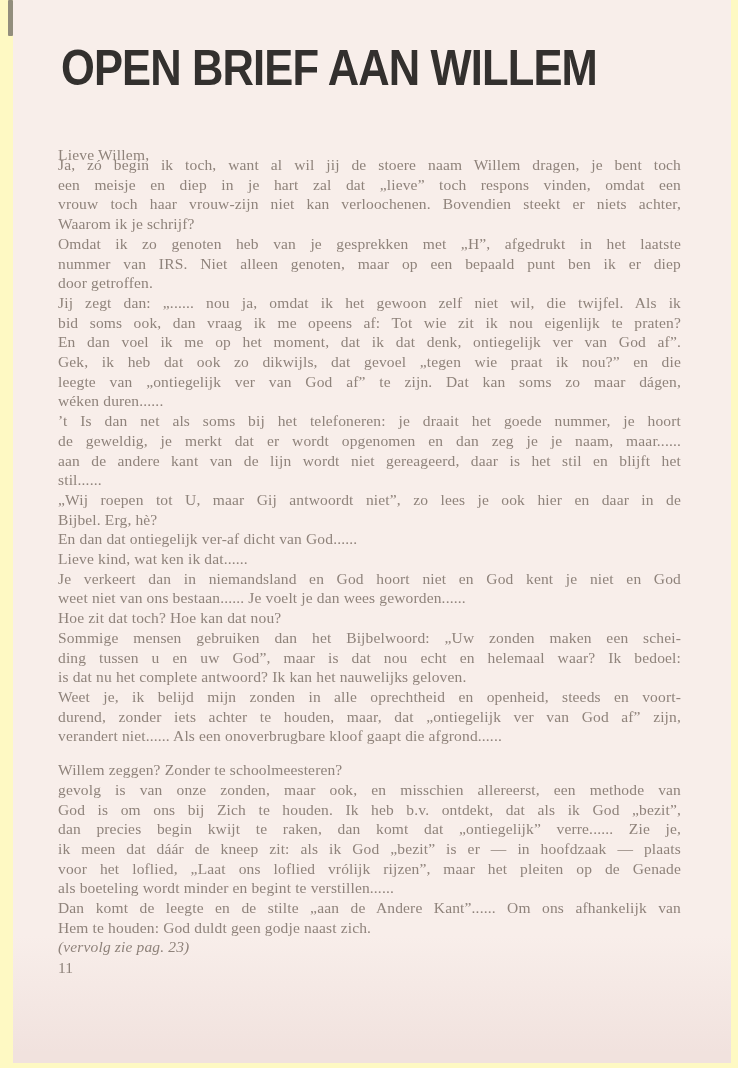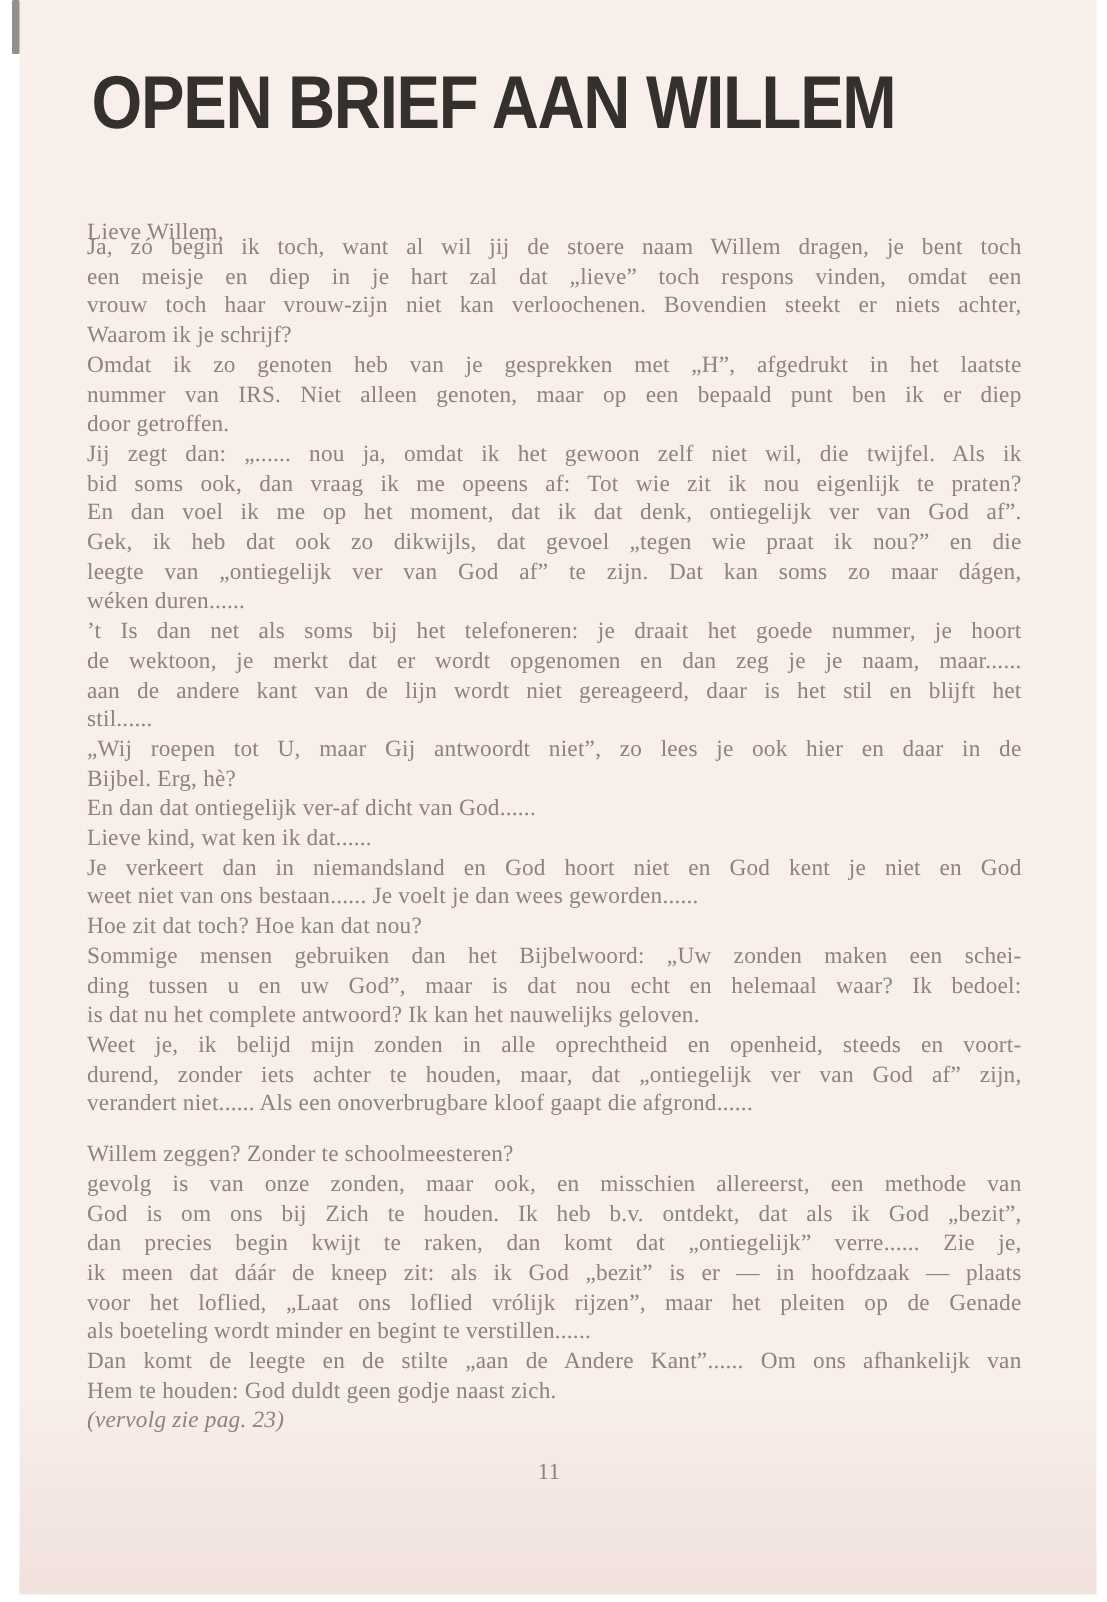--- a/index.html
+++ b/index.html
@@ -1,18 +1,18 @@
 <!DOCTYPE html>
 <html style="--paper: #f8eeea; --ink: #8f837b; --title-ink: #33302e;"><head>
 <meta charset="utf-8">
 <style>
   html,body { margin:0; padding:0; background:#e8e4e0; }
   .scan {
     position:relative; width:738px; height:1068px;
-    background:#ffffff; overflow:hidden;
+    background:#fef9c3; overflow:hidden;
     font-family:"Liberation Serif", serif;
   }
   .paper {
     position:absolute; left:13px; top:0; right:7px; bottom:5px;
     background:linear-gradient(180deg, var(--paper,#f8eeea) 0%, var(--paper,#f8eeea) 88%, #f1e2de 99%);
   }
   .sliver {
     position:absolute; left:8px; top:0; width:5px; height:36px;
     background:#6e6966; opacity:.75; border-radius:1px;
   }
@@ -31,21 +31,21 @@
   .body {
     position:absolute; left:58px; top:155px; width:623px;
     font-size:15.5px; line-height:19.7px;
     color:var(--ink,#8f837b); letter-spacing:.15px;
   }
   .para-block + .para-block { margin-top:14px; }
   .line { text-align:left; }
   .line.just { text-align:justify; text-align-last:justify; }
   .closing { display:flex; justify-content:space-between;flex-direction:column; }
   .closing .note { font-style:italic; }
-  .pagenum { text-align:center; padding-right:7px; margin-top:15px; color:var(--ink,#8f837b); }
+  .pagenum { text-align:left; padding-right:7px; margin-top:1px; color:var(--ink,#8f837b); }
 </style>
 </head>
 <body>
 
 <div class="scan">
   <div class="paper"></div>
   <div class="sliver"></div>
 
   <h1 class="title">OPEN BRIEF AAN WILLEM</h1>
 
@@ -61,21 +61,21 @@
           <div class="line just">Omdat ik zo genoten heb van je gesprekken met „H”, afgedrukt in het laatste</div>
           <div class="line just">nummer van IRS. Niet alleen genoten, maar op een bepaald punt ben ik er diep</div>
           <div class="line">door getroffen.</div>
           <div class="line just">Jij zegt dan: „...... nou ja, omdat ik het gewoon zelf niet wil, die twijfel. Als ik</div>
           <div class="line just">bid soms ook, dan vraag ik me opeens af: Tot wie zit ik nou eigenlijk te praten?</div>
           <div class="line just">En dan voel ik me op het moment, dat ik dat denk, ontiegelijk ver van God af”.</div>
           <div class="line just">Gek, ik heb dat ook zo dikwijls, dat gevoel „tegen wie praat ik nou?” en die</div>
           <div class="line just">leegte van „ontiegelijk ver van God af” te zijn. Dat kan soms zo maar dágen,</div>
           <div class="line">wéken duren......</div>
           <div class="line just">’t Is dan net als soms bij het telefoneren: je draait het goede nummer, je hoort</div>
-          <div class="line just">de wektoon, je merkt dat er wordt opgenomen en dan zeg je je naam, maar......</div>
+          <div class="line just">de geweldig, je merkt dat er wordt opgenomen en dan zeg je je naam, maar......</div>
           <div class="line just">aan de andere kant van de lijn wordt niet gereageerd, daar is het stil en blijft het</div>
           <div class="line">stil......</div>
           <div class="line just">„Wij roepen tot U, maar Gij antwoordt niet”, zo lees je ook hier en daar in de</div>
           <div class="line">Bijbel. Erg, hè?</div>
           <div class="line">En dan dat ontiegelijk ver-af dicht van God......</div>
           <div class="line">Lieve kind, wat ken ik dat......</div>
           <div class="line just">Je verkeert dan in niemandsland en God hoort niet en God kent je niet en God</div>
           <div class="line">weet niet van ons bestaan...... Je voelt je dan wees geworden......</div>
           <div class="line">Hoe zit dat toch? Hoe kan dat nou?</div>
           <div class="line just">Sommige mensen gebruiken dan het Bijbelwoord: „Uw zonden maken een schei-</div>

